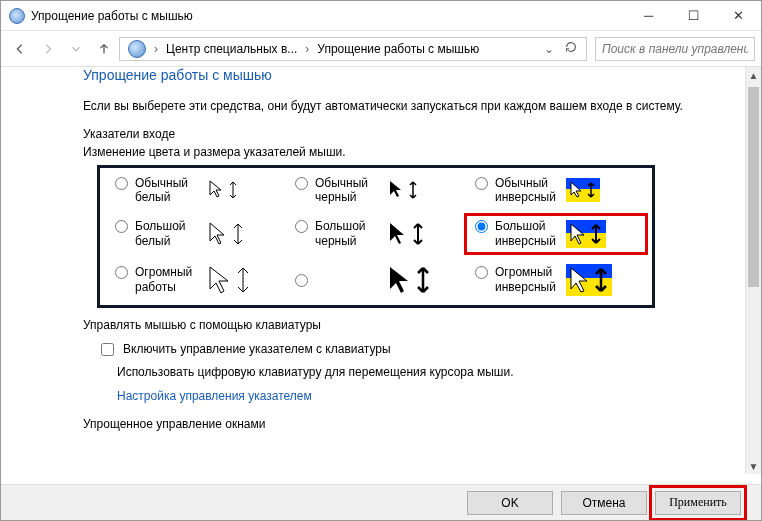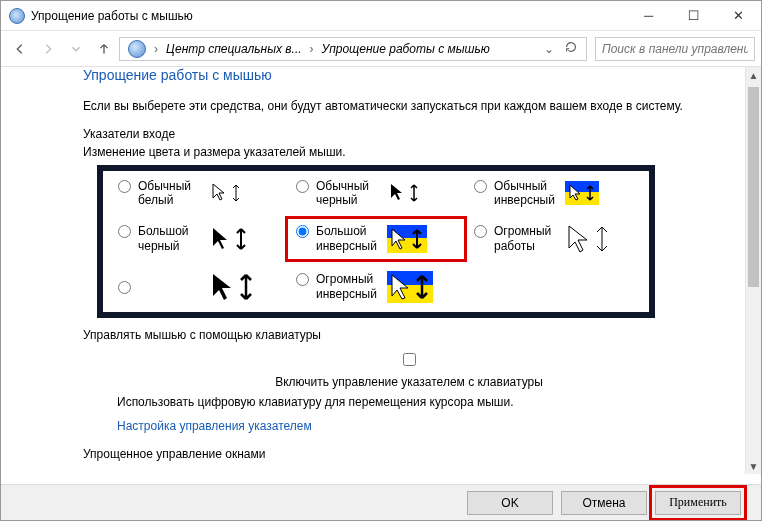--- a/index.html
+++ b/index.html
@@ -59,21 +59,21 @@
     margin: 0 4px;
   }
   .breadcrumb {
     display: flex; align-items: center;
     flex: 1;
     height: 24px;
     border: 1px solid #ccc;
     padding: 0 4px;
     gap: 2px;
   }
-  .breadcrumb .seg { padding: 0 4px; white-space: nowrap; font-style: italic; }
+  .breadcrumb .seg { padding: 0 4px; white-space: nowrap; }
   .breadcrumb .sep { color: #666; padding: 0 2px; }
   .breadcrumb .spacer { flex: 1; }
   .breadcrumb .dd { color: #666; padding: 0 4px; }
   .breadcrumb .refresh { padding: 0 4px; }
   .search {
     width: 160px; height: 24px;
     border: 1px solid #ccc;
     margin-left: 6px;
     padding: 0 6px;
     font-size: 12px;
@@ -116,42 +116,42 @@
     margin: 0 0 4px 0;
     font-size: 14px; font-weight: 400;
     color: #1a5cb3;
   }
   .intro { margin: 16px 0 14px 0; color: #000; }
 
   .section-label { margin: 10px 0 4px 0; }
   .sub-label { margin: 0 0 6px 0; }
 
   .cursor-box {
-    border: 6px solid #0f172a;
+    border: 3px solid #0f172a;
     padding: 8px 10px;
     margin-left: 14px;
     width: 558px;
   }
   .cursor-grid { display: grid; grid-template-columns: 1fr 1fr 1fr; row-gap: 14px; column-gap: 8px; }
   .cursor-cell { display: flex; align-items: center; gap: 4px; }
   .cursor-cell.highlight {
     outline: 3px solid #dc0000;
     outline-offset: 3px;
   }
   .radio-wrap { display: flex; align-items: flex-start; gap: 4px; width: 92px; }
   .radio { width: 13px; height: 13px; margin-top: 1px; flex-shrink: 0; }
   .radio-label { line-height: 1.2; }
   .preview {
     display: flex; align-items: center; gap: 0;
     padding: 2px;
   }
   .preview svg { display: block; }
   .preview.inv { background: linear-gradient(to bottom, #0040ff 45%, #ffe400 45%); padding: 2px 3px; }
 
-  .checkbox-row { display:flex; align-items:center; gap:6px; margin: 8px 0 6px 14px; flex-direction: column;}
+  .checkbox-row { display:flex; align-items:center; gap:6px; margin: 8px 0 6px 14px;}
   .hint { margin: 2px 0 10px 34px; }
   .linklike { color: #1a5cb3; margin: 4px 0 14px 34px; cursor: pointer; }
 
   .footer {
     position: absolute;
     left: 0; right: 0; bottom: 0;
     height: 36px;
     background: #f0f0f0;
     border-top: 1px solid #ddd;
     display: flex;
@@ -275,20 +275,34 @@
             </svg>
           <svg width="12" height="20">
               <path d="M6 3 L3 6 M6 3 L9 6 M6 3 L6 17 M6 17 L3 14 M6 17 L9 14" stroke="#000" stroke-width="1.5" fill="none"></path>
             </svg>
         </span>
       </label>
 
       <label class="cursor-cell">
         <span class="radio-wrap">
             <input type="radio" name="cur" class="radio" style="">
+            <span class="radio-label">Большой белый</span>
+          </span>
+        <span class="preview">
+          <svg width="22" height="26">
+              <path d="M2 2 L2 20 L7 15 L11 23 L13 22 L9 14 L16 14 Z" fill="#fff" stroke="#000"></path>
+            </svg>
+          <svg width="16" height="26">
+              <path d="M8 3 L4 7 M8 3 L12 7 M8 3 L8 23 M8 23 L4 19 M8 23 L12 19" stroke="#000" fill="none"></path>
+            </svg>
+        </span>
+      </label>
+      <label class="cursor-cell">
+        <span class="radio-wrap">
+            <input type="radio" name="cur" class="radio" style="">
             <span class="radio-label">Большой черный</span>
           </span>
         <span class="preview">
           <svg width="22" height="26">
               <path d="M2 2 L2 20 L7 15 L11 23 L13 22 L9 14 L16 14 Z" fill="#000"></path>
             </svg>
           <svg width="16" height="26">
               <path d="M8 3 L4 7 M8 3 L12 7 M8 3 L8 23 M8 23 L4 19 M8 23 L12 19" stroke="#000" stroke-width="2" fill="none"></path>
             </svg>
         </span>

